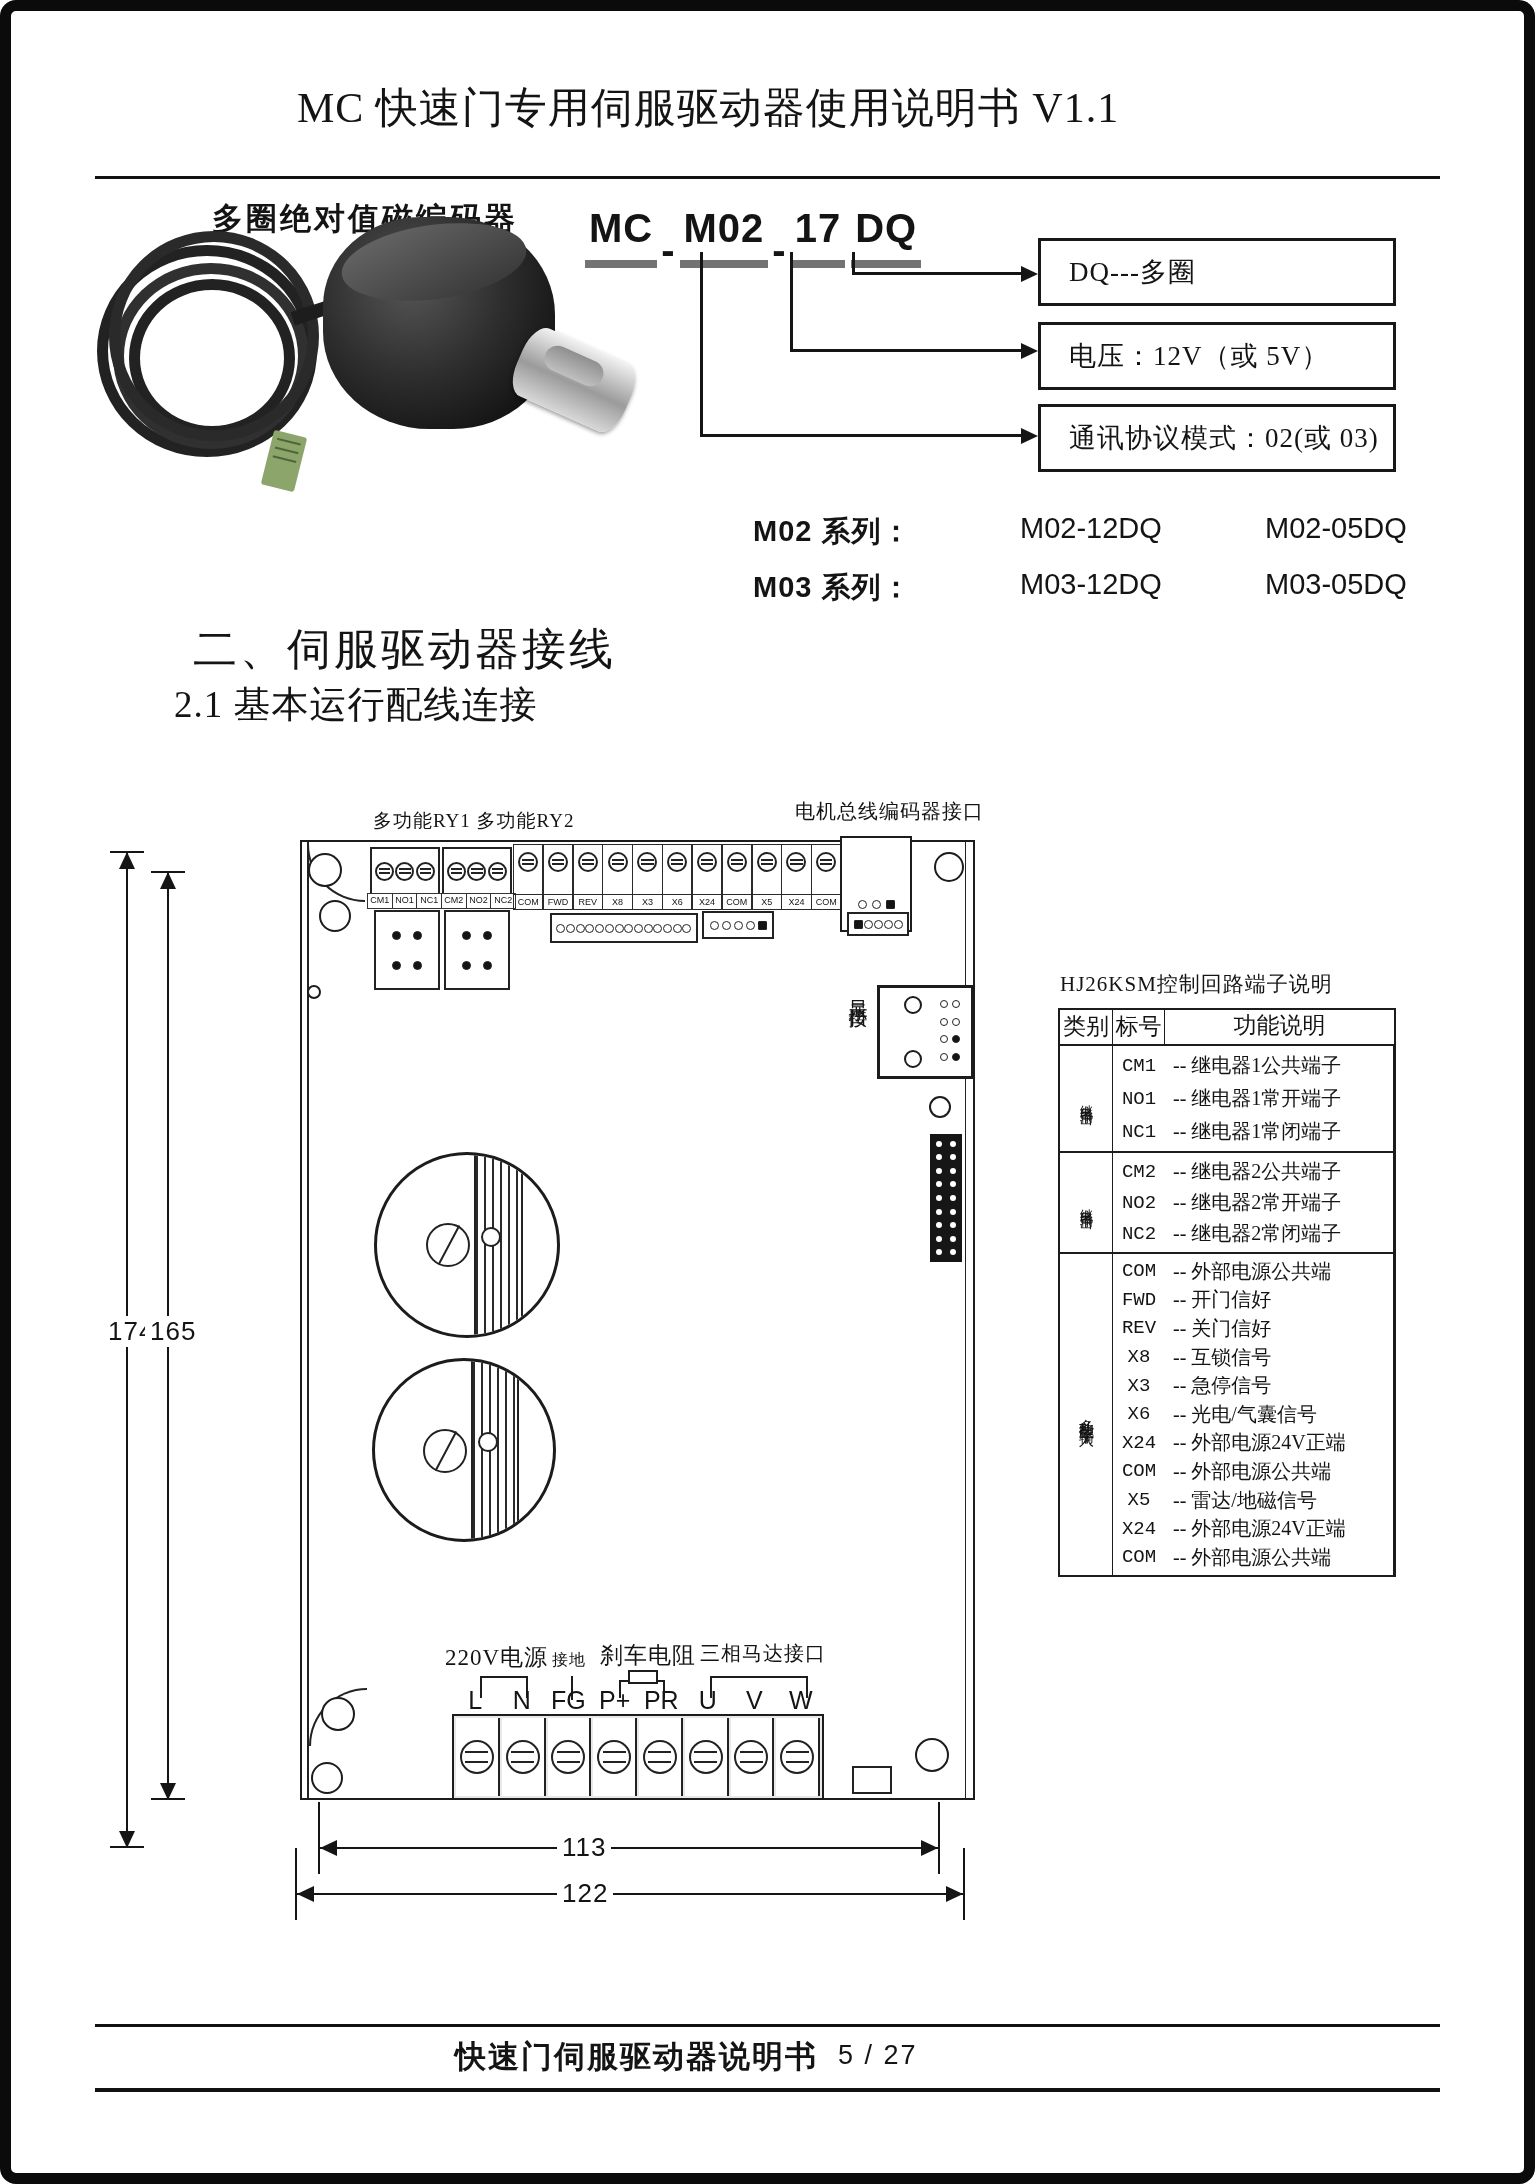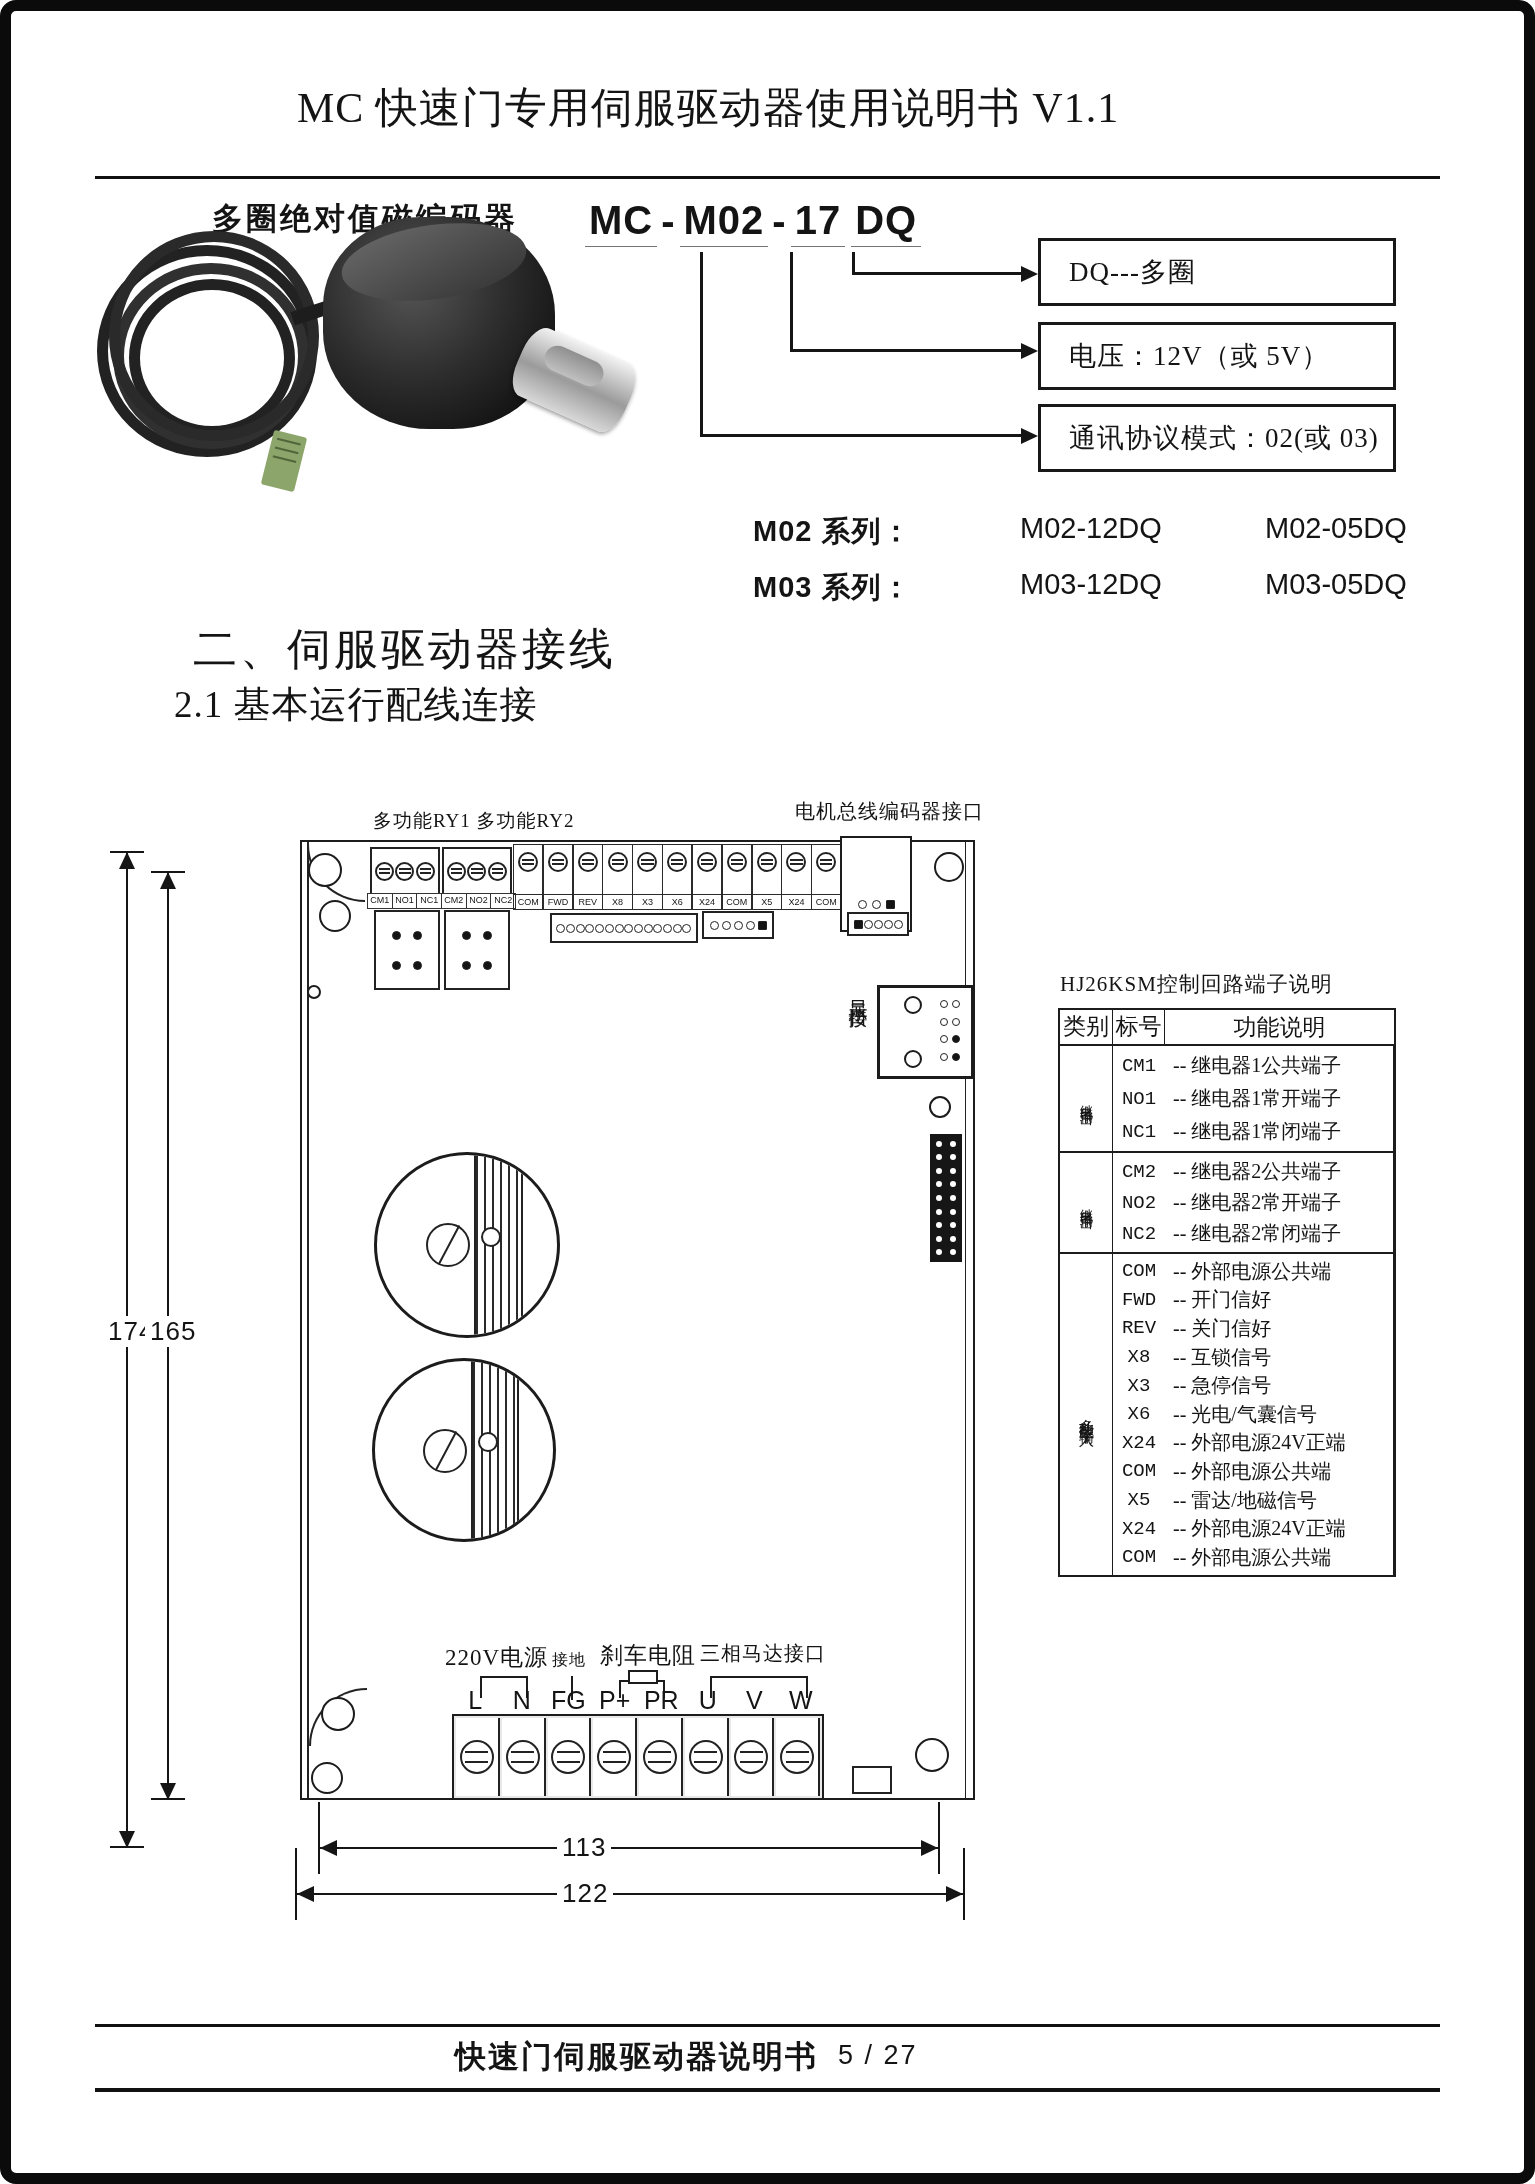--- a/index.html
+++ b/index.html
@@ -18,21 +18,21 @@
 
 .header-title{position:absolute;left:297px;top:80px;font-size:42px;letter-spacing:1px;white-space:nowrap}
 .rule{position:absolute;left:95px;width:1345px;background:#111}
 .footer-doc{position:absolute;left:455px;top:2036px;font-size:31px;font-weight:bold;letter-spacing:2px}
 .footer-page{position:absolute;left:838px;top:2040px;font-size:27px;font-family:"Liberation Sans",sans-serif;letter-spacing:2px}
 
 
 .enc-caption{position:absolute;left:212px;top:198px;font-size:31px;font-weight:bold;letter-spacing:3px}
 .model{position:absolute;left:582px;top:198px;font-size:40px;font-family:"Liberation Sans",sans-serif;
   font-weight:bold;display:flex;align-items:flex-end;white-space:nowrap;letter-spacing:1px}
-.model .seg{border-bottom:1px solid #737373;padding:0 4px 3px 4px;margin:0 3px}
+.model .seg{border-bottom:8px solid #737373;padding:0 4px 9px 4px;margin:8px 3px}
 .model .sep{padding:0 1px 3px 1px}
 .callout{position:absolute;left:1038px;width:358px;height:68px;border:3.5px solid #181818;
   display:flex;align-items:center;padding-left:28px;font-size:27px;letter-spacing:1px;background:#fff}
 .series-row{position:absolute;font-size:29px;white-space:nowrap;font-family:"Liberation Sans",sans-serif}
 .series-row .s-label{font-weight:bold;letter-spacing:1px}
 .series-row .s-model{position:absolute;top:0}
 
 
 .h1{position:absolute;left:193px;top:620px;font-size:44px;font-weight:normal;letter-spacing:3px}
 .h2{position:absolute;left:174px;top:680px;font-size:37px;font-weight:normal;letter-spacing:1px}
@@ -110,21 +110,21 @@
 .brk{position:absolute;border:2px solid #1c1c1c;border-bottom:none;background:transparent}
 .vline{position:absolute;width:2px;background:#1c1c1c}
 .res{position:absolute;border:2px solid #1c1c1c;background:#fff}
 
 
 .dim-label{position:absolute;background:#fff;font:26px "Liberation Sans",sans-serif;padding:0 5px;z-index:5;letter-spacing:1px}
 
 
 .tbl-title{position:absolute;left:1060px;top:970px;font-size:21px;letter-spacing:1px}
 .tbl{position:absolute;left:1058px;top:1008px;width:338px;border:2px solid #1c1c1c;background:#fff}
-.tbl-head{display:flex;border-bottom:2px solid #1c1c1c;height:36px;align-items:center;font-size:23px}
+.tbl-head{display:flex;border-bottom:2px solid #1c1c1c;height:36px;font-size:23px}
 .tbl-head .c1{width:53px;border-right:1.5px solid #1c1c1c;text-align:center;align-self:stretch;line-height:34px}
 .tbl-head .c2{width:52px;border-right:1.5px solid #1c1c1c;text-align:center;align-self:stretch;line-height:34px}
 .tbl-head .c3{flex:1;text-align:center}
 .tbl-group{display:flex}
 .tbl-group + .tbl-group{border-top:2px solid #1c1c1c}
 .tbl-cat{width:53px;border-right:1.5px solid #1c1c1c;display:flex;align-items:center;justify-content:center;
   writing-mode:vertical-rl;text-orientation:upright;font-size:13px;letter-spacing:2px}
 .g2 .tbl-cat{font-size:15px}
 .tbl-rows{flex:1;padding:3px 0}
 .tbl-row{display:flex;align-items:center}

